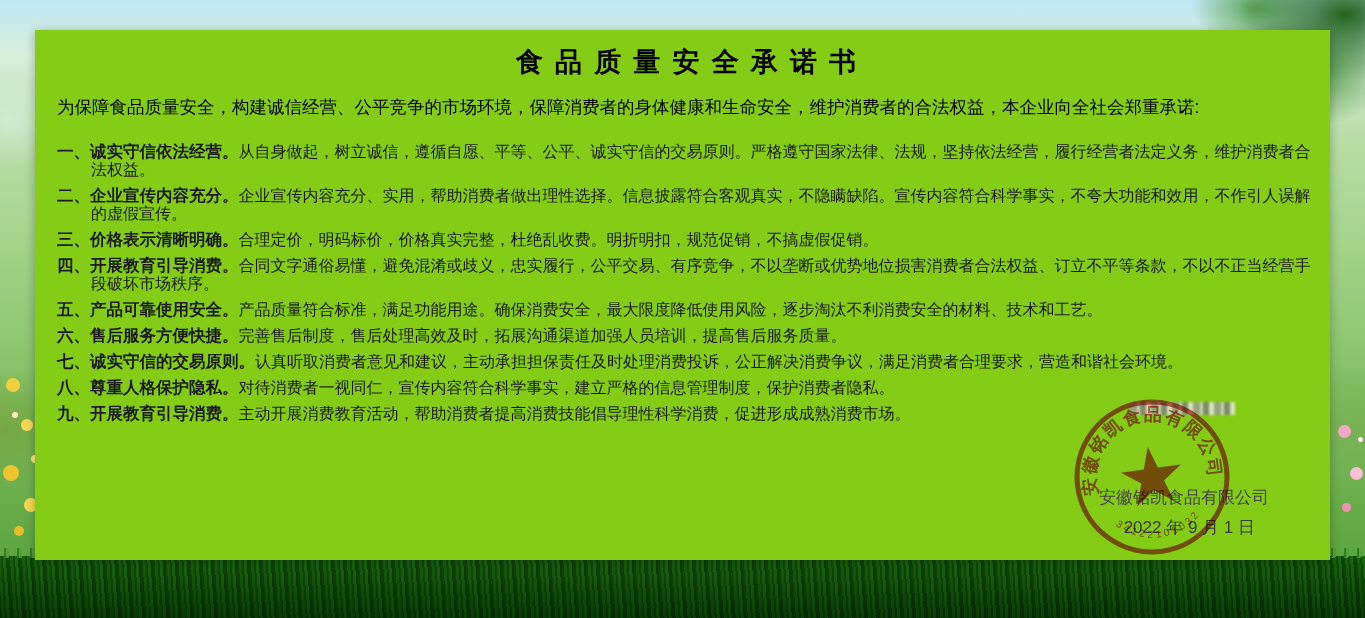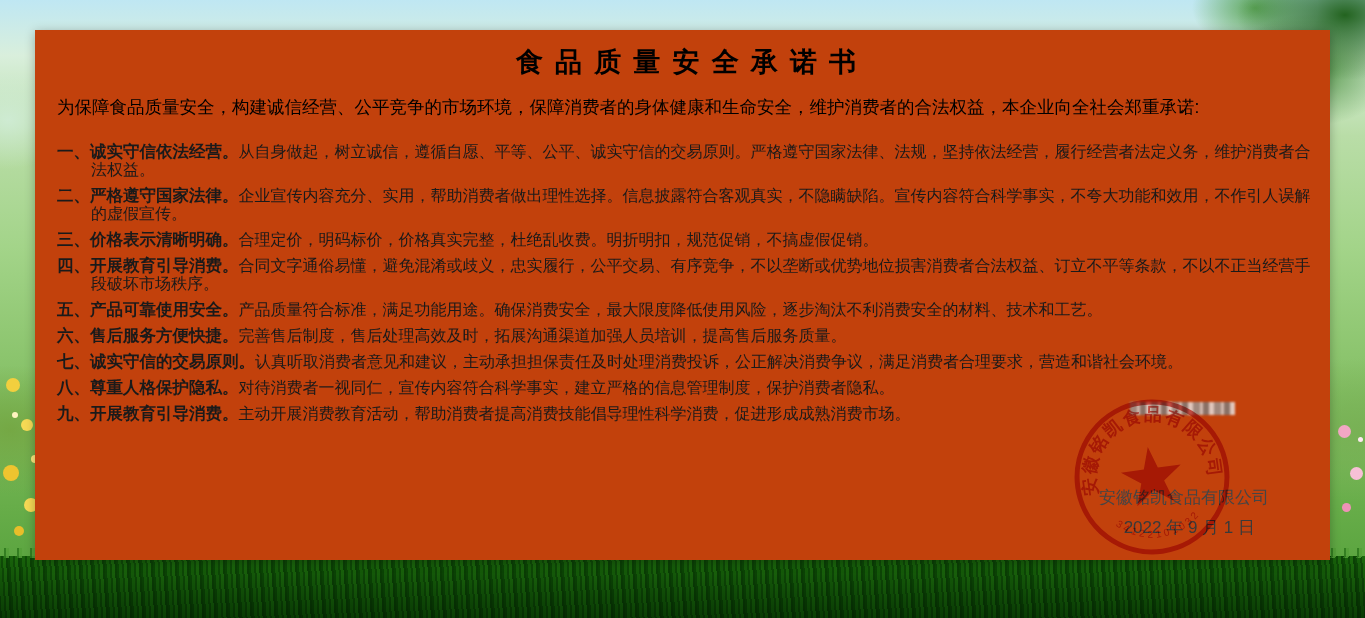--- a/index.html
+++ b/index.html
@@ -38,21 +38,21 @@
       linear-gradient(180deg,#4c9b33,#1e5c13);
     background-blend-mode:multiply;
   }
   .grass::before{
     content:"";position:absolute;top:-8px;left:0;right:0;height:10px;
     background:repeating-linear-gradient(92deg, rgba(47,122,30,0) 0 4px, rgba(47,122,30,.9) 4px 6px, rgba(84,160,56,.85) 6px 9px, rgba(47,122,30,0) 9px 13px);
   }
   
   .sheet{
     position:absolute;left:35px;top:30px;width:1295px;height:530px;
-    background:#c2410c;box-shadow:0 2px 10px rgba(0,0,0,.28);
+    background:#84cc16;box-shadow:0 2px 10px rgba(0,0,0,.28);
     padding:12px 15px 0 22px;box-sizing:border-box;color:#1a1a1a;
   }
   .doc-title{
     margin:2px 0 14px 0;text-align:center;font-size:27px;font-weight:bold;
     letter-spacing:.45em;text-indent:.45em;color:#000;
   }
   .intro{
     margin:0 0 22px 0;font-size:17.5px;font-weight:normal;line-height:1.5;color:#000;
   }
   ol.promises{list-style:none;margin:0;padding:0;}
@@ -86,21 +86,21 @@
 <div class="bg"></div>
 <div class="flowers-left"></div>
 <div class="flowers-right"></div>
 <div class="grass"></div>
 
 <main class="sheet">
   <h1 class="doc-title">食品质量安全承诺书</h1>
   <p class="intro">为保障食品质量安全，构建诚信经营、公平竞争的市场环境，保障消费者的身体健康和生命安全，维护消费者的合法权益，本企业向全社会郑重承诺:</p>
   <ol class="promises">
     <li><b>一、诚实守信依法经营。</b><span>从自身做起，树立诚信，遵循自愿、平等、公平、诚实守信的交易原则。严格遵守国家法律、法规，坚持依法经营，履行经营者法定义务，维护消费者合法权益。</span></li>
-    <li><b>二、严格遵守国家法律。</b><span>企业宣传内容充分、实用，帮助消费者做出理性选择。信息披露符合客观真实，不隐瞒缺陷。宣传内容符合科学事实，不夸大功能和效用，不作引人误解的虚假宣传。</span></li>
+    <li><b>二、企业宣传内容充分。</b><span>企业宣传内容充分、实用，帮助消费者做出理性选择。信息披露符合客观真实，不隐瞒缺陷。宣传内容符合科学事实，不夸大功能和效用，不作引人误解的虚假宣传。</span></li>
     <li><b>三、价格表示清晰明确。</b><span>合理定价，明码标价，价格真实完整，杜绝乱收费。明折明扣，规范促销，不搞虚假促销。</span></li>
     <li><b>四、开展教育引导消费。</b><span>合同文字通俗易懂，避免混淆或歧义，忠实履行，公平交易、有序竞争，不以垄断或优势地位损害消费者合法权益、订立不平等条款，不以不正当经营手段破坏市场秩序。</span></li>
     <li><b>五、产品可靠使用安全。</b><span>产品质量符合标准，满足功能用途。确保消费安全，最大限度降低使用风险，逐步淘汰不利消费安全的材料、技术和工艺。</span></li>
     <li><b>六、售后服务方便快捷。</b><span>完善售后制度，售后处理高效及时，拓展沟通渠道加强人员培训，提高售后服务质量。</span></li>
     <li><b>七、诚实守信的交易原则。</b><span>认真听取消费者意见和建议，主动承担担保责任及时处理消费投诉，公正解决消费争议，满足消费者合理要求，营造和谐社会环境。</span></li>
     <li><b>八、尊重人格保护隐私。</b><span>对待消费者一视同仁，宣传内容符合科学事实，建立严格的信息管理制度，保护消费者隐私。</span></li>
     <li><b>九、开展教育引导消费。</b><span>主动开展消费教育活动，帮助消费者提高消费技能倡导理性科学消费，促进形成成熟消费市场。</span></li>
   </ol>
 </main>
 

